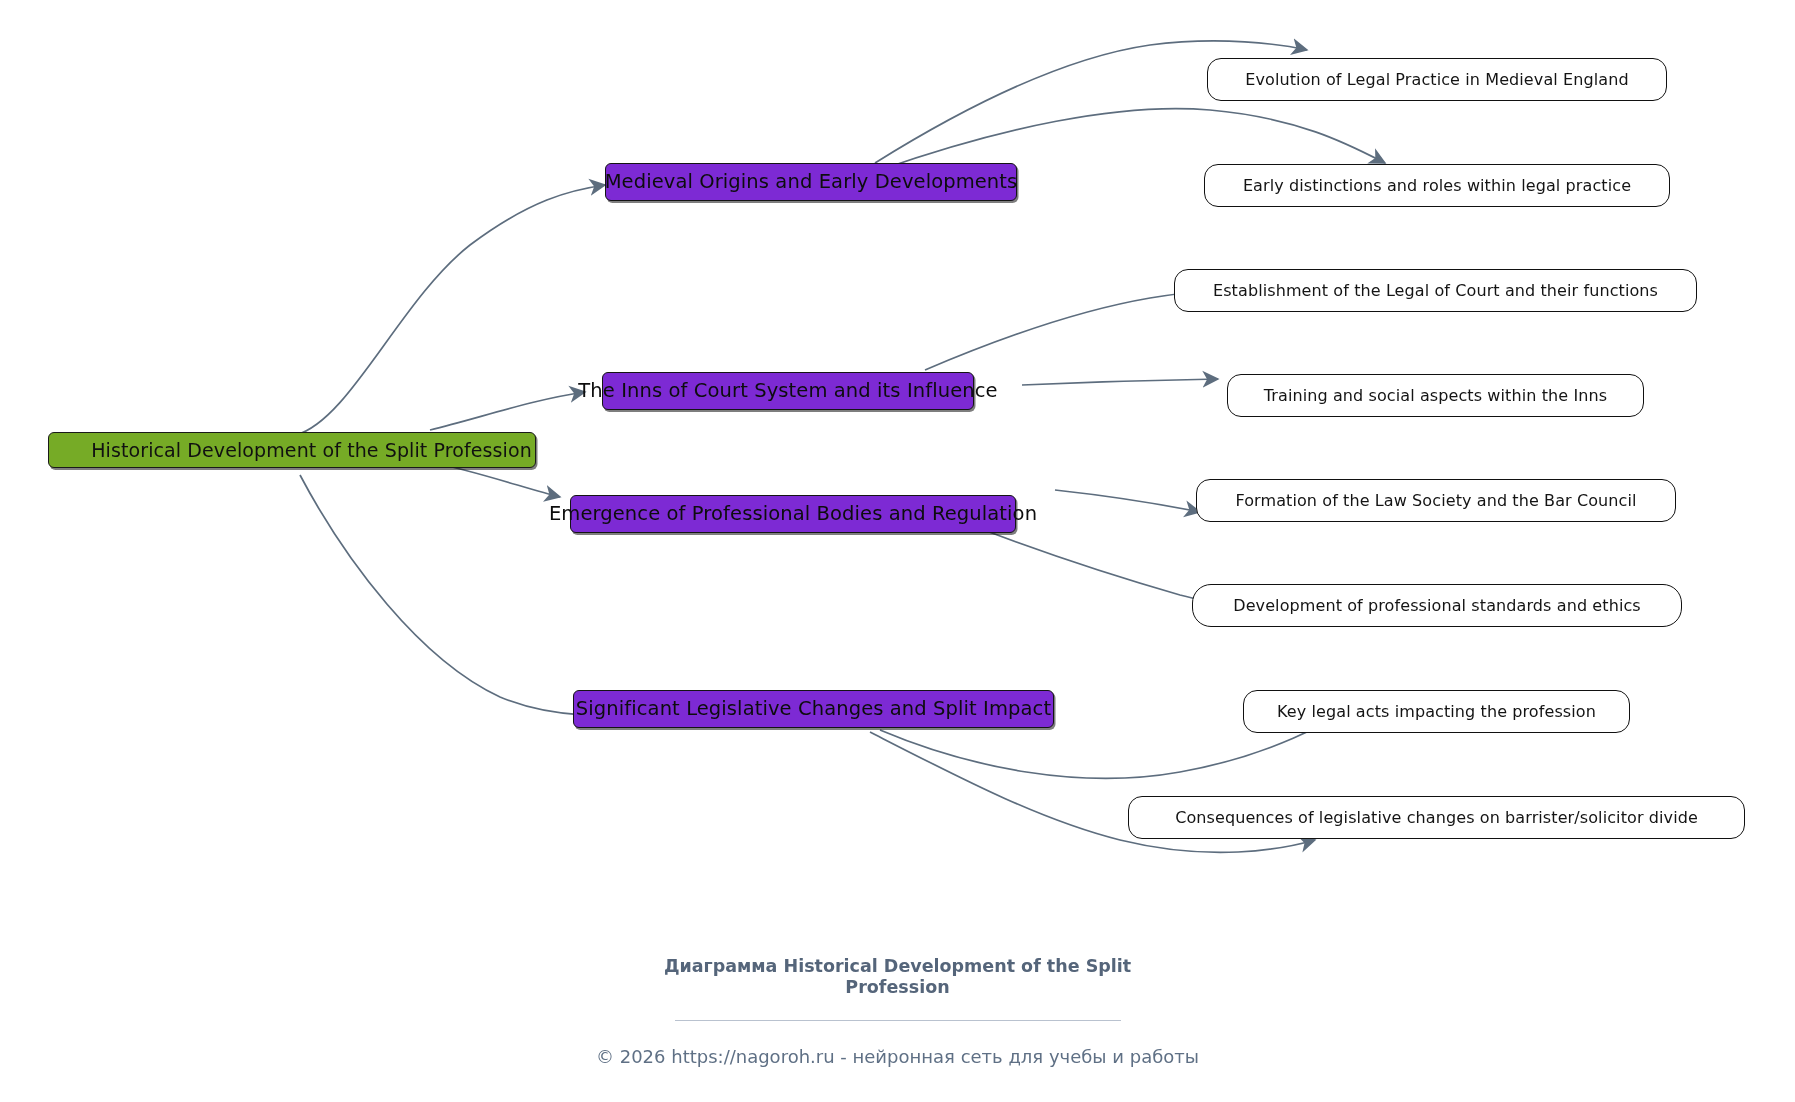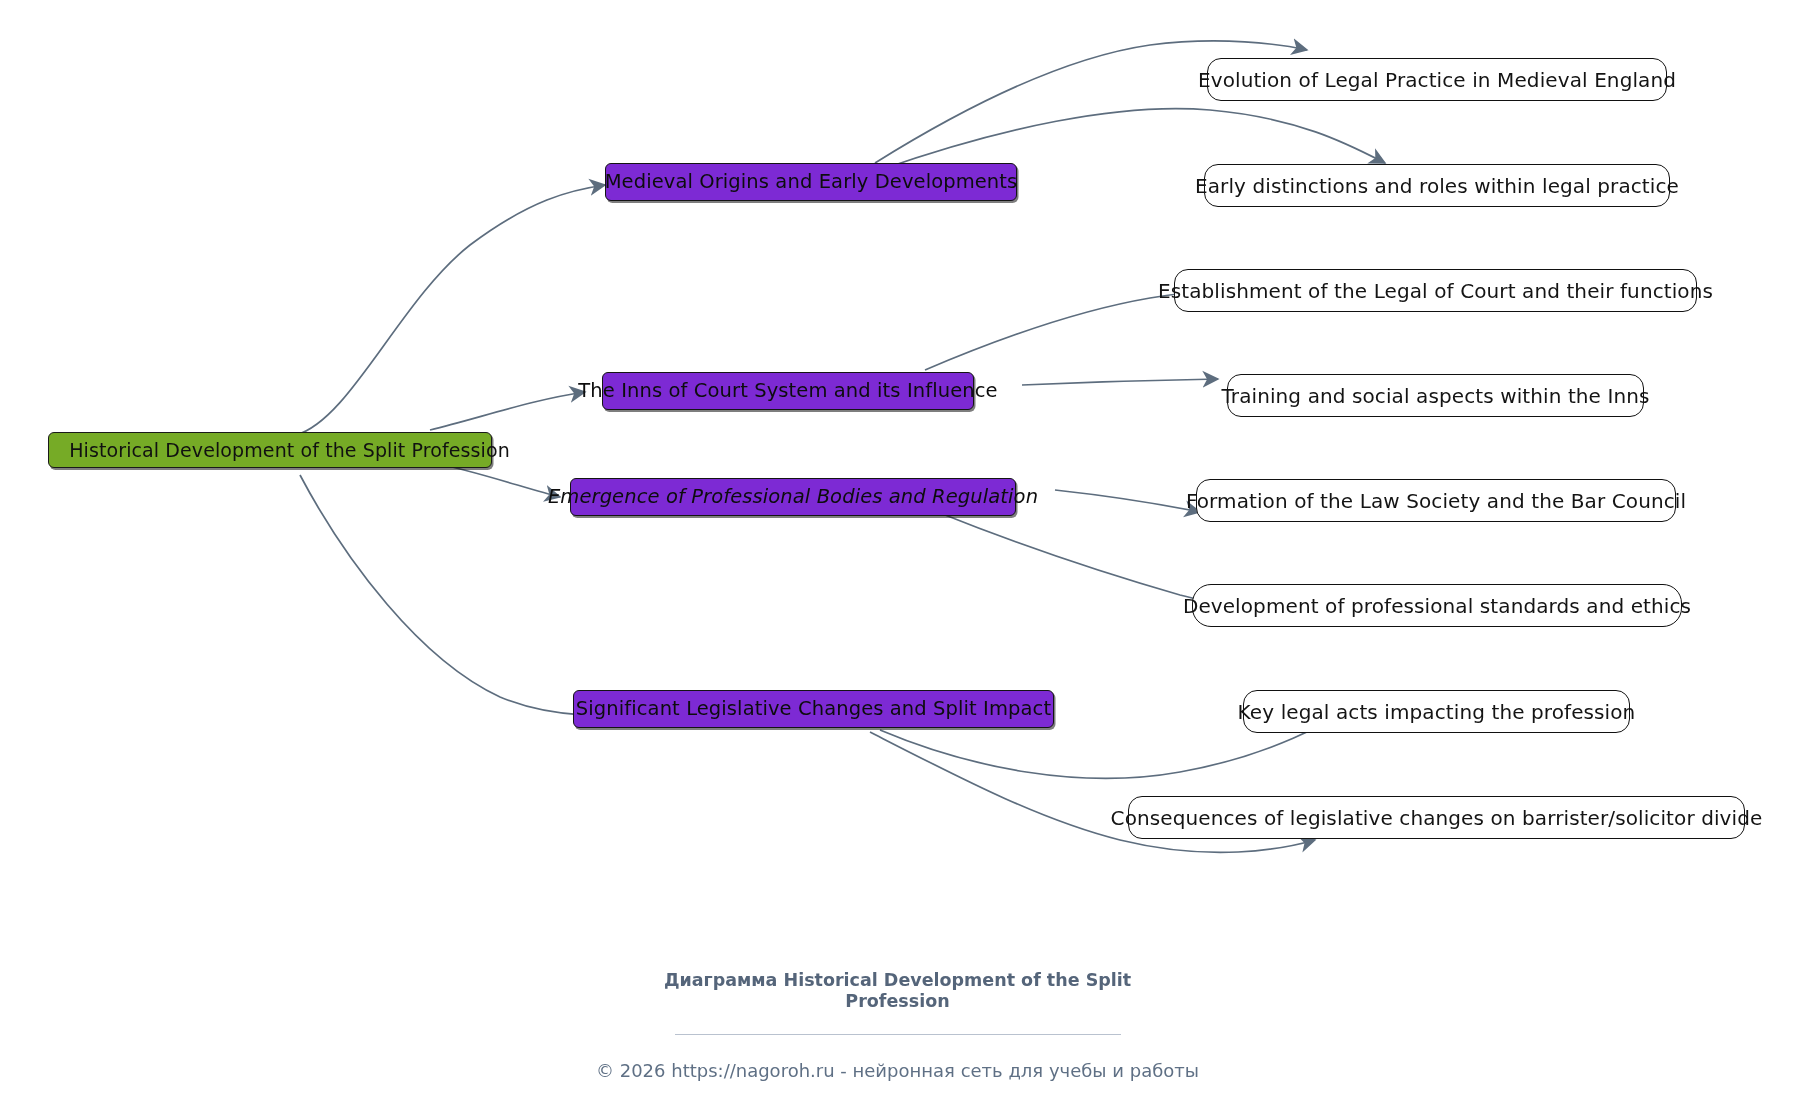--- a/index.html
+++ b/index.html
@@ -59,40 +59,40 @@
     border: 1.6px solid #141414;
     color: #0d0d0d;
     font-size: 19.5px;
     box-shadow: 1.5px 2px 0 rgba(20,20,20,0.55);
   }
 
   .node.leaf {
     background: #ffffff;
     border: 1.7px solid #111111;
     color: #141414;
-    font-size: 20px;
+    font-size: 16px;
     border-radius: 14px;
   }
 
   #footer {
     position: absolute;
     left: 0;
     top: 955px;
     width: 1795px;
     text-align: center;
     font-family: "DejaVu Sans", sans-serif;
   }
 
   #footer-title {
     color: #55657a;
     font-size: 17.5px;
     font-weight: bold;
     line-height: 1.22;
     max-width: 470px;
-    margin: 15px auto;
+    margin: 1px auto;
     white-space: pre-line;
   }
 
   #footer-rule {
     width: 446px;
     height: 0;
     border-top: 1.2px solid #b9c2cf;
     margin: 21px auto 0 auto;
   }
 
@@ -128,33 +128,33 @@
       <path d="M 1022,385 C 1090,382 1160,380 1218,379"></path>
 
       <path d="M 1055,490 C 1110,496 1160,504 1200,512"></path>
       <path d="M 940,513 C 1020,545 1110,575 1180,595 C 1200,600 1210,602 1218,603"></path>
 
       <path d="M 880,730 C 970,768 1080,790 1180,772 C 1270,756 1330,722 1365,700"></path>
       <path d="M 870,732 C 960,778 1040,820 1120,840 C 1210,862 1280,850 1315,840"></path>
     </g>
   </svg>
 
-  <div class="node root" style="left:48px; top:432px; width:444px; height:36px;padding-left:39px;">
+  <div class="node root" style="left:48px; top:432px; width:488px; height:36px;padding-left:39px;">
     <span class="node-label">Historical Development of the Split Profession</span>
   </div>
 
   <div class="node branch" style="left:605px; top:163px; width:412px; height:38px;">
     <span class="node-label">Medieval Origins and Early Developments</span>
   </div>
 
   <div class="node branch" style="left:602px; top:372px; width:372px; height:38px;">
     <span class="node-label">The Inns of Court System and its Influence</span>
   </div>
 
-  <div class="node branch" style="left:570px; top:478px; width:446px; height:38px;font-style:italic;">
+  <div class="node branch" style="left:570px; top:495px; width:446px; height:38px;">
     <span class="node-label">Emergence of Professional Bodies and Regulation</span>
   </div>
 
   <div class="node branch" style="left:573px; top:690px; width:481px; height:38px;">
     <span class="node-label">Significant Legislative Changes and Split Impact</span>
   </div>
 
   <div class="node leaf" style="left:1207px; top:58px; width:460px; height:43px;">
     <span class="node-label">Evolution of Legal Practice in Medieval England</span>
   </div>

